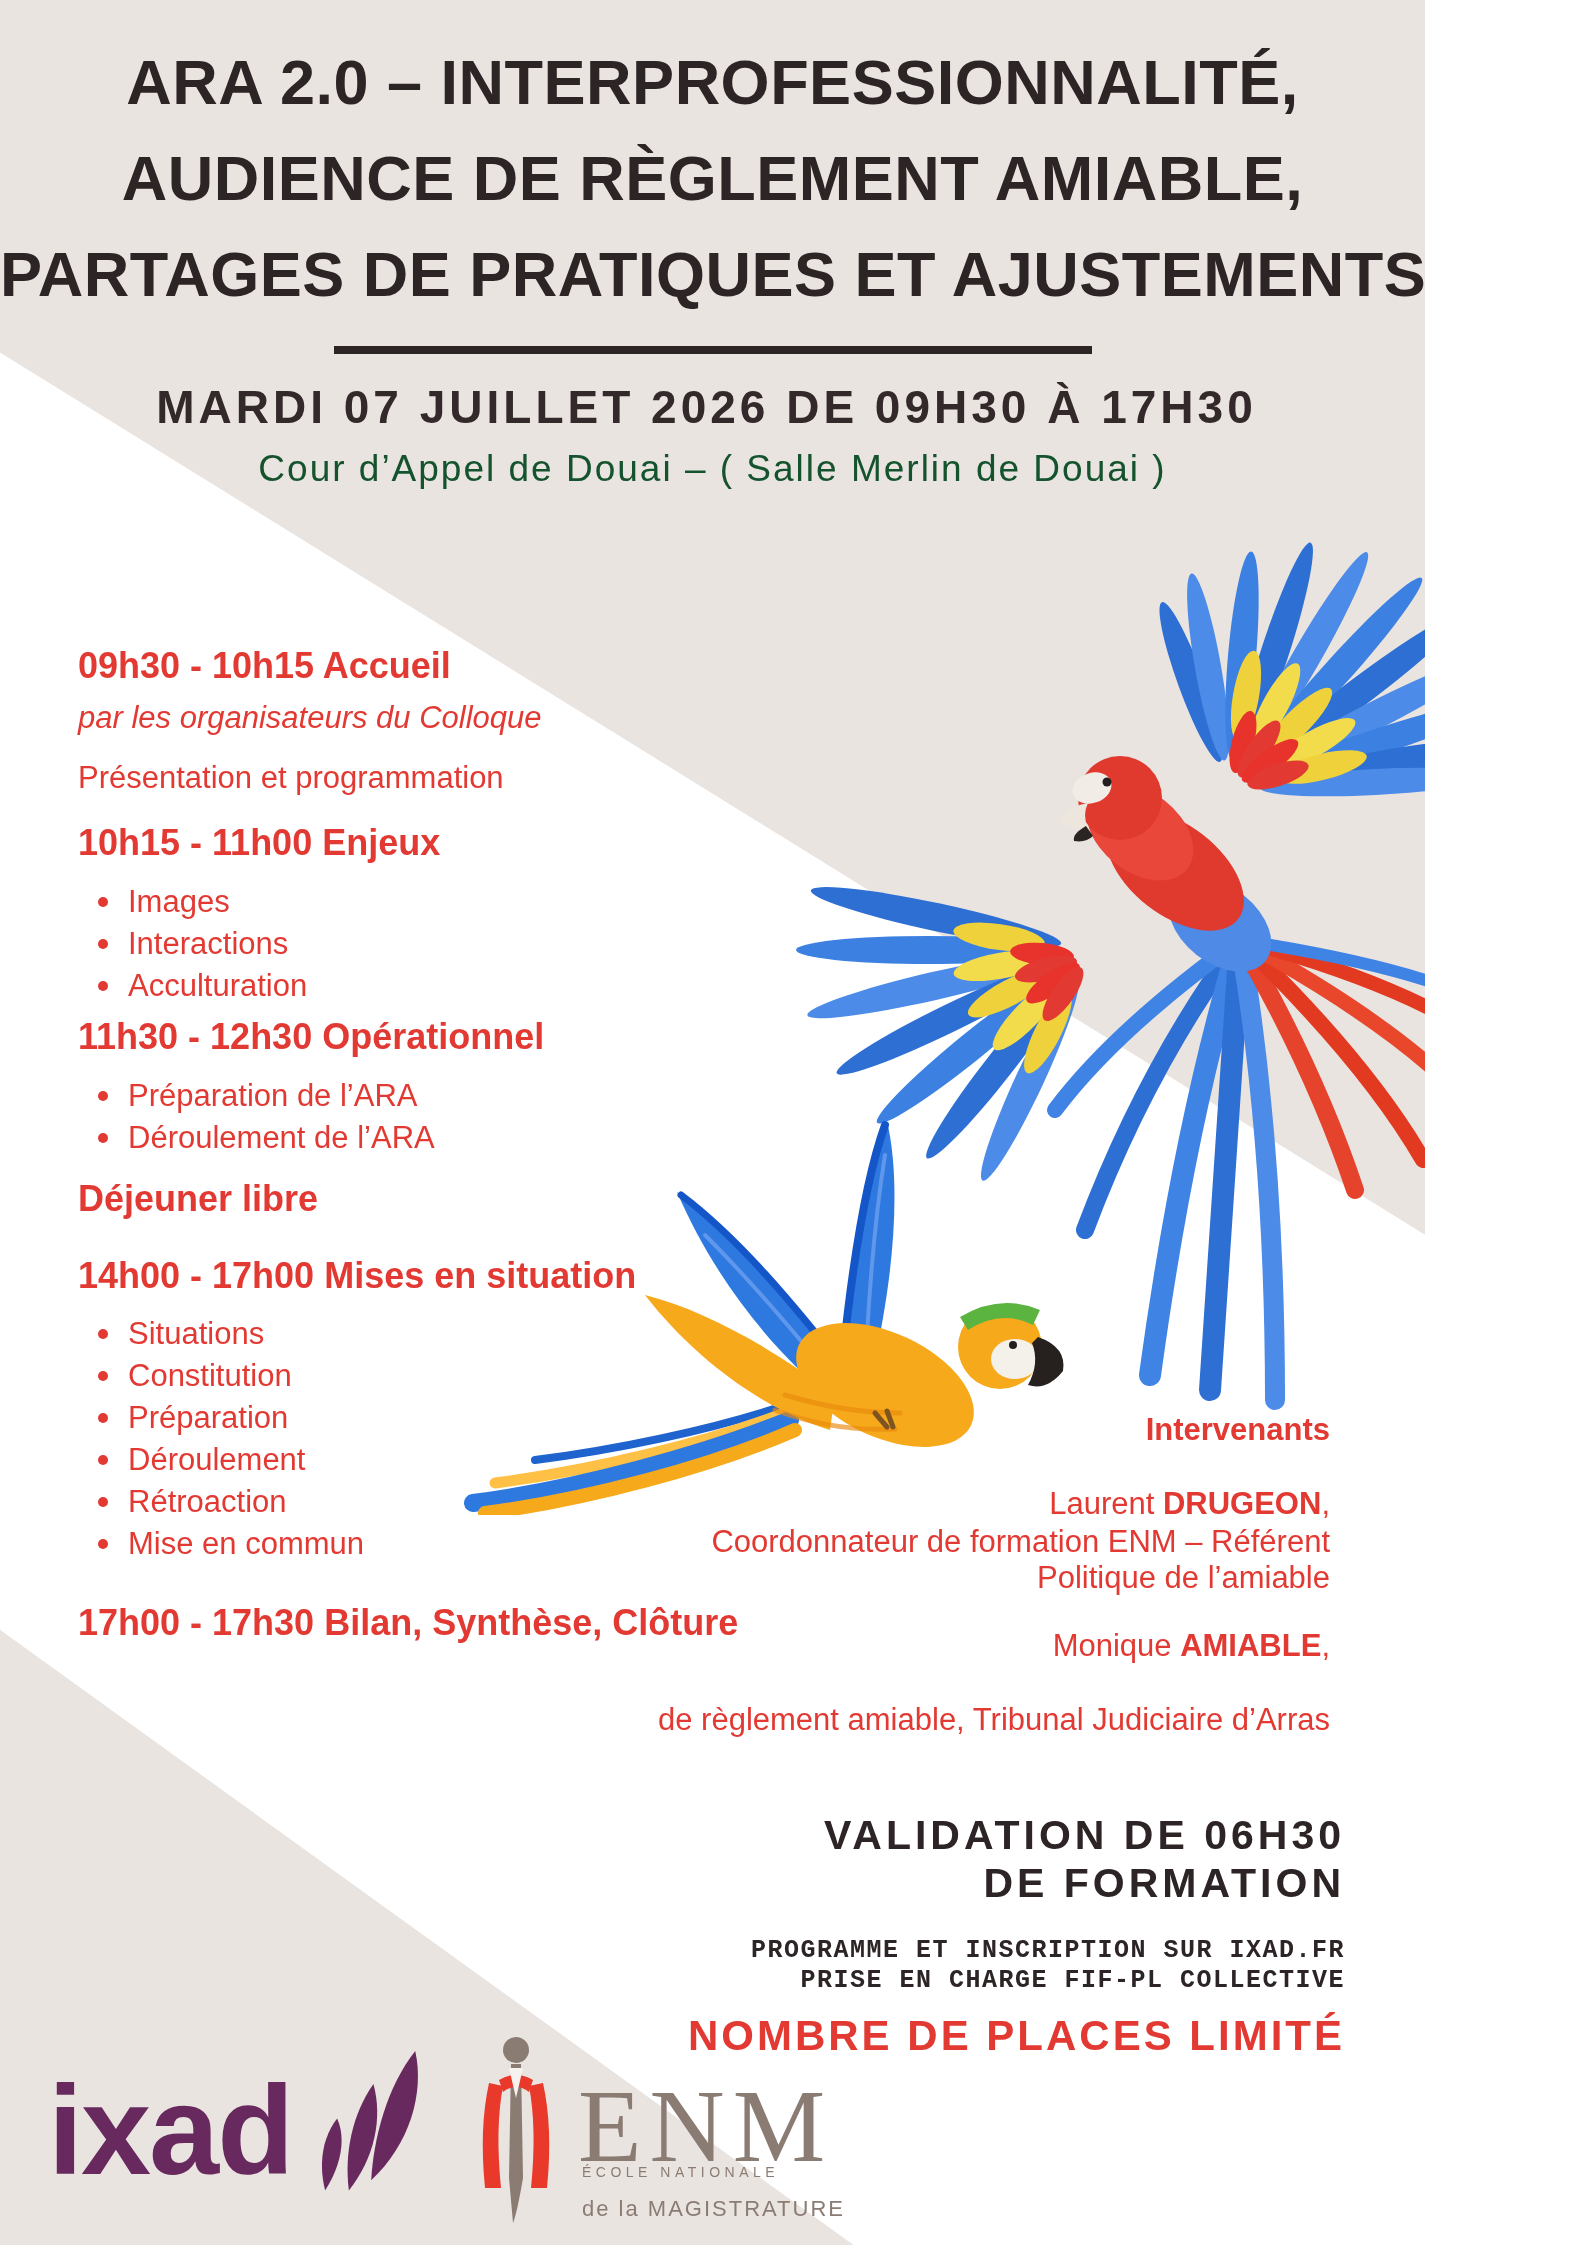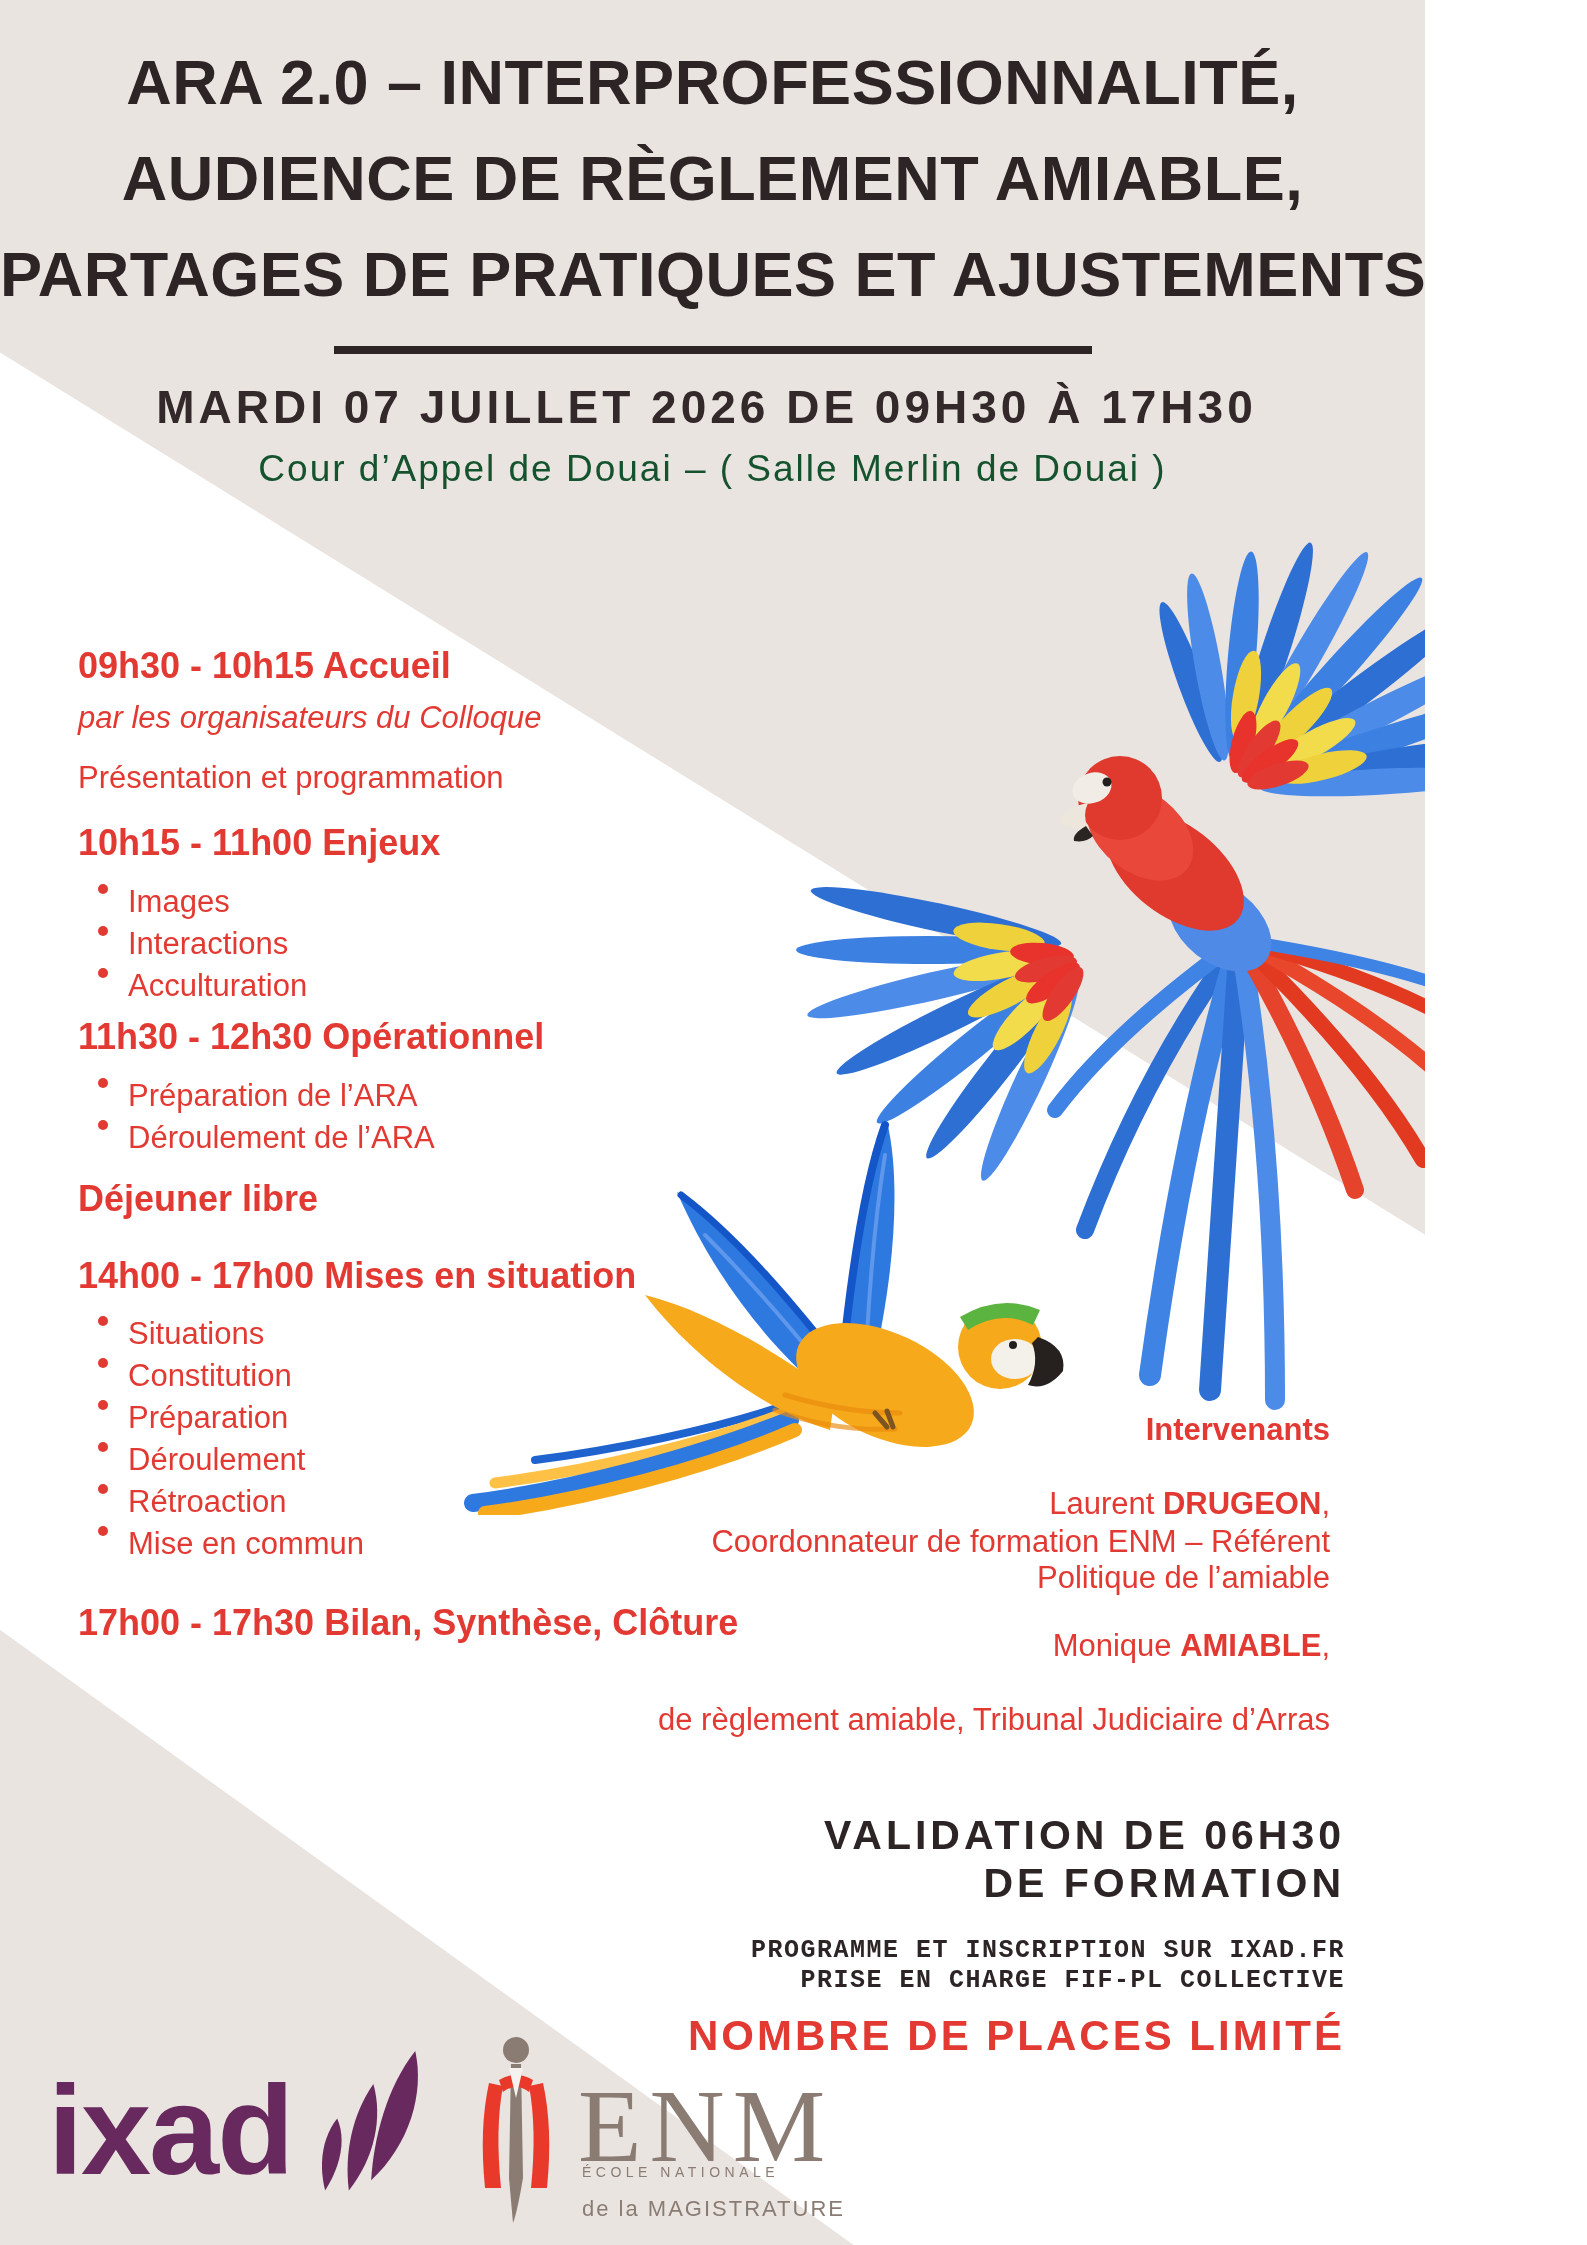--- a/index.html
+++ b/index.html
@@ -36,21 +36,21 @@
   }
   .location-line {
     top:448px; left:0; right:0; text-align:center;
     font-size:37px; font-weight:400; letter-spacing:2px; color:#14532d;
     white-space:nowrap;
   }
   
   .sched-h { left:78px; font-size:36px; font-weight:700; color:#E23932; white-space:nowrap; }
   .sched-i { left:78px; font-size:31px; font-style:italic; color:#E23932; white-space:nowrap; }
   .sched-t { left:78px; font-size:31px; color:#E23932; white-space:nowrap; }
-  .bullet  { left:98px; display:flex; align-items:flex-start; color:#E23932; font-size:31px; white-space:nowrap; }
+  .bullet  { left:98px; display:flex; align-items:center; color:#E23932; font-size:31px; white-space:nowrap; }
   .bullet .dot {
     width:10px; height:10px; border-radius:50%; background:#E23932;
     margin-right:20px; flex:0 0 auto;
   }
   
   .iv { right:95px; text-align:right; font-size:31px; color:#E23932; white-space:nowrap; }
   .iv b { font-weight:800; }
   .iv-title { font-weight:800; }
   
   .v-line  { right:80px; text-align:right; font-size:41px; font-weight:700; letter-spacing:4px; color:#2D2425; white-space:nowrap; }

